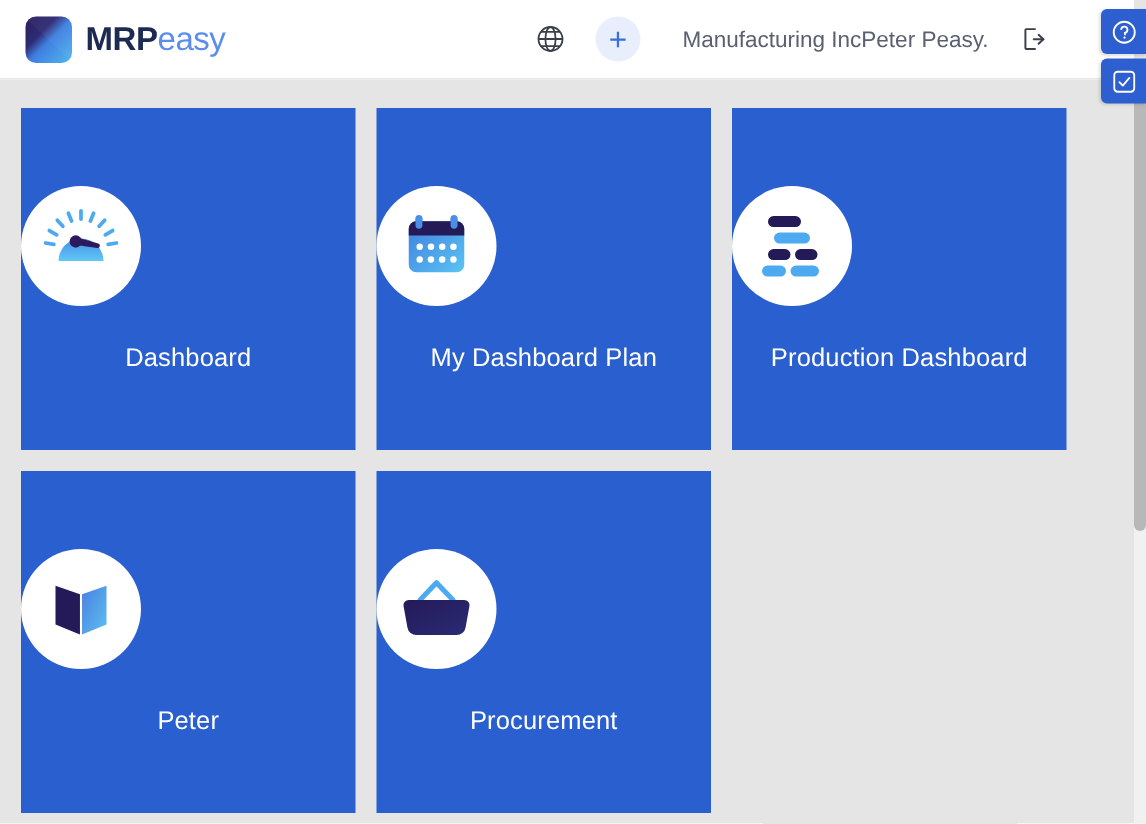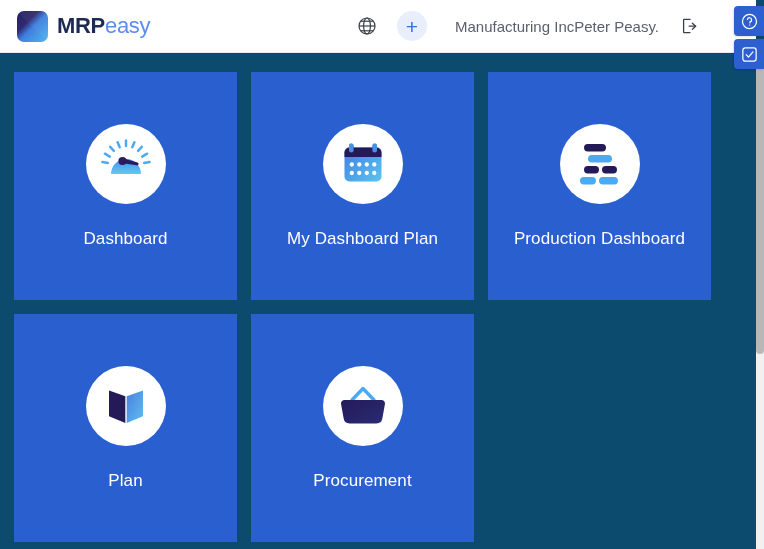--- a/index.html
+++ b/index.html
@@ -5,21 +5,21 @@
   * { box-sizing: border-box; margin: 0; padding: 0; }
   html, body {
     width: 764px; height: 549px;
     font-family: "Liberation Sans", sans-serif;
     background: #ffffff;
     overflow: hidden;
   }
   #app {
     position: relative;
     width: 764px; height: 549px;
-    background: #0c4a6e;
+    background: #e5e5e5;
   }
 
   
   .header {
     position: absolute;
     top: 0; left: 0;
     width: 756px; height: 53px;
     background: #ffffff;
     border-bottom: 1px solid #e8e8ea;
     display: flex;
@@ -116,21 +116,20 @@
     display: grid;
     grid-template-columns: repeat(3, 223px);
     grid-auto-rows: 228px;
     column-gap: 14px;
     row-gap: 14px;
   }
   .tile {
     background: #2a5fd0;
     display: flex;
     flex-direction: column;
-    align-items: center;
     justify-content: center;
     cursor: pointer;
     user-select: none;
     position: relative;
   }
   .tile-icon-circle {
     width: 80px; height: 80px;
     border-radius: 50%;
     background: #ffffff;
     display: flex;
@@ -306,21 +305,21 @@
           <defs>
             <linearGradient id="boxRight" x1="0" y1="0" x2="1" y2="1">
               <stop offset="0%" stop-color="#4b7fe0"></stop>
               <stop offset="100%" stop-color="#5cc0f0"></stop>
             </linearGradient>
           </defs>
           <path d="M6 7.5 L22.3 13.2 V40 L6 33.3 Z" fill="#241a58"></path>
           <path d="M40 7.5 L23.7 13.2 V40 L40 33.3 Z" fill="url(#boxRight)"></path>
         </svg>
       </div>
-      <div class="tile-label">Plan</div>
+      <div class="tile-label">Peter</div>
     </div>
 
     <div class="tile">
       <div class="tile-icon-circle">
         <svg width="50" height="46" viewBox="0 0 50 46">
           <defs>
             <linearGradient id="basketFill" x1="0" y1="0" x2="1" y2="1">
               <stop offset="0%" stop-color="#241a58"></stop>
               <stop offset="100%" stop-color="#2a2b75"></stop>
             </linearGradient>

